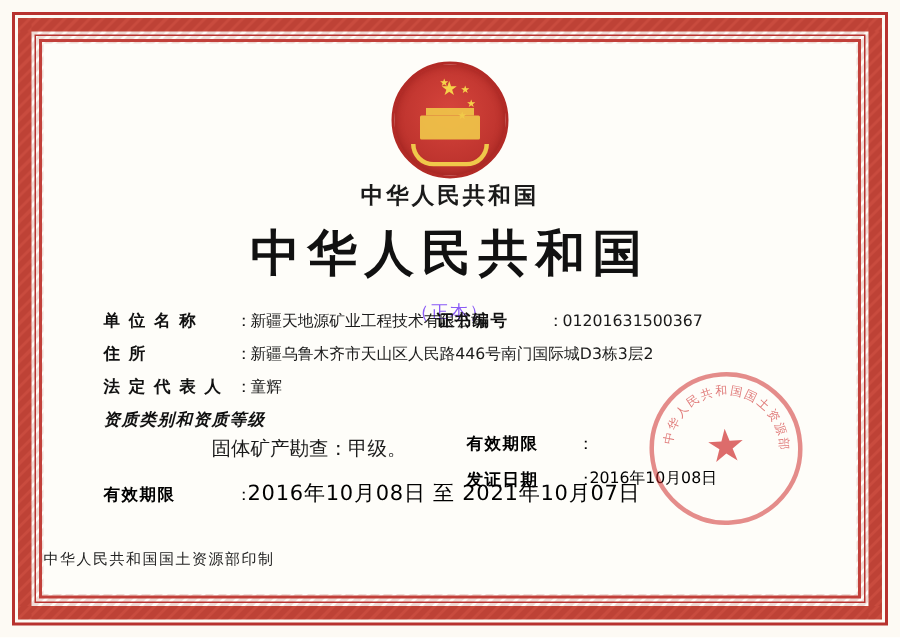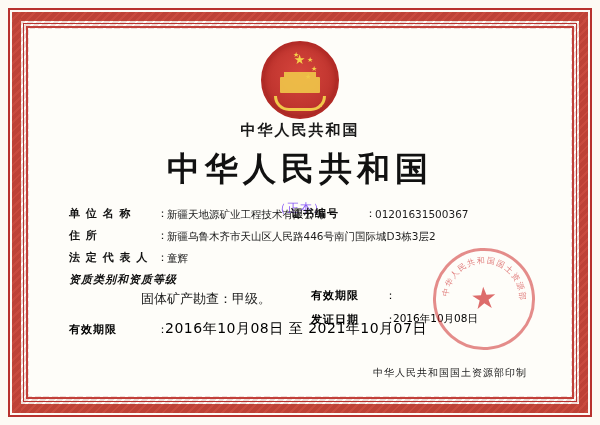--- a/index.html
+++ b/index.html
@@ -316,21 +316,21 @@
     margin-top: -6px;
     font-size: 8px;
     text-align: center;
     line-height: 12px;
   }
 
   .footer {
     position: absolute;
     left: 0; right: 44px;
     bottom: 16px;
-    text-align: right;
+    text-align: left;
     font-size: 10px;
     color: #222;
     letter-spacing: 1px;
   }
 </style>
 </head>
 <body>
 
 <div class="certificate">
 

